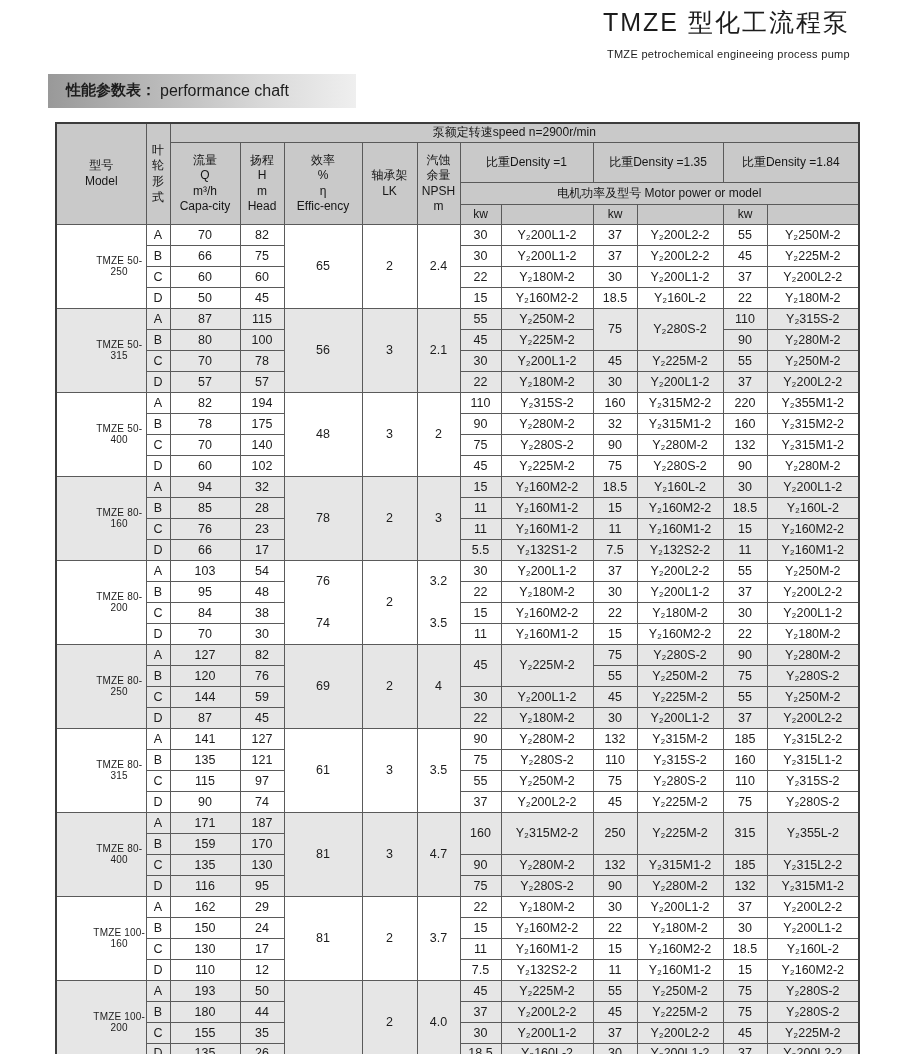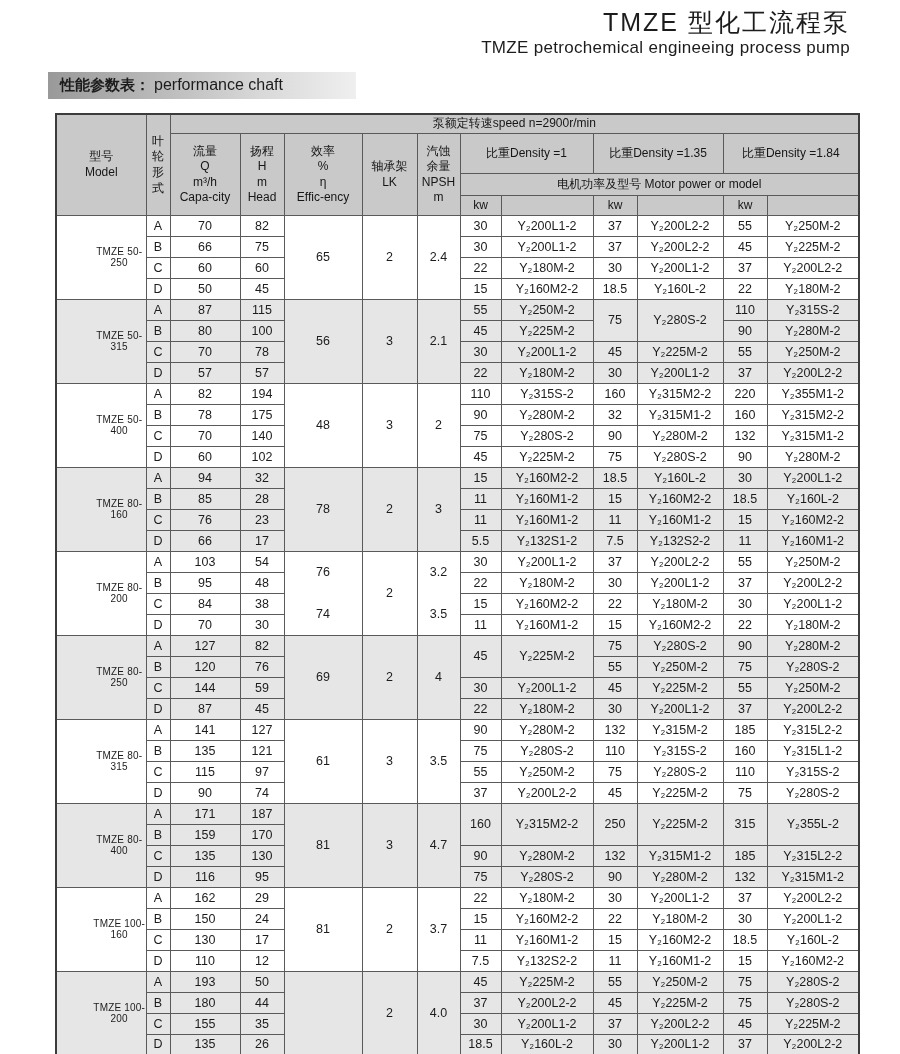--- a/index.html
+++ b/index.html
@@ -10,25 +10,25 @@
     --ink:#1c1c1c;
   }
   html,body{margin:0;padding:0;}
   body{
     width:900px;height:1054px;background:#ffffff;color:var(--ink);
     font-family:"Liberation Sans","DejaVu Sans",sans-serif;
     position:relative;overflow:hidden;
   }
   .titles{padding:8px 50px 0 0;text-align:right;}
   .title-cn{font-size:25px;letter-spacing:2px;font-weight:500;line-height:1.15;}
-  .title-en{font-size:17px;letter-spacing:.3px;margin-top:1px;}
+  .title-en{font-size:11px;letter-spacing:.3px;margin-top:11px;}
   .section-bar{
-    margin:14px 0 0 48px;width:308px;height:27px;
+    margin:14px 0 0 48px;width:308px;height:34px;
     background:linear-gradient(to right,#999999,#d9d9d9 70%,#efefef);
-    display:flex;align-items:center;padding-left:12px;box-sizing:border-box;
+    display:flex;align-items:center;padding-left:18px;box-sizing:border-box;
   }
   .section-bar .cn{font-weight:bold;font-size:15px;}
   .section-bar .en{font-size:16px;margin-left:4px;}
   table.perf{
     border-collapse:collapse;table-layout:fixed;width:805px;
     margin:14px 0 0 55px;border:2px solid var(--outer);
   }
   th,td{
     border:1px solid var(--border);text-align:center;vertical-align:middle;
     padding:0;overflow:hidden;

